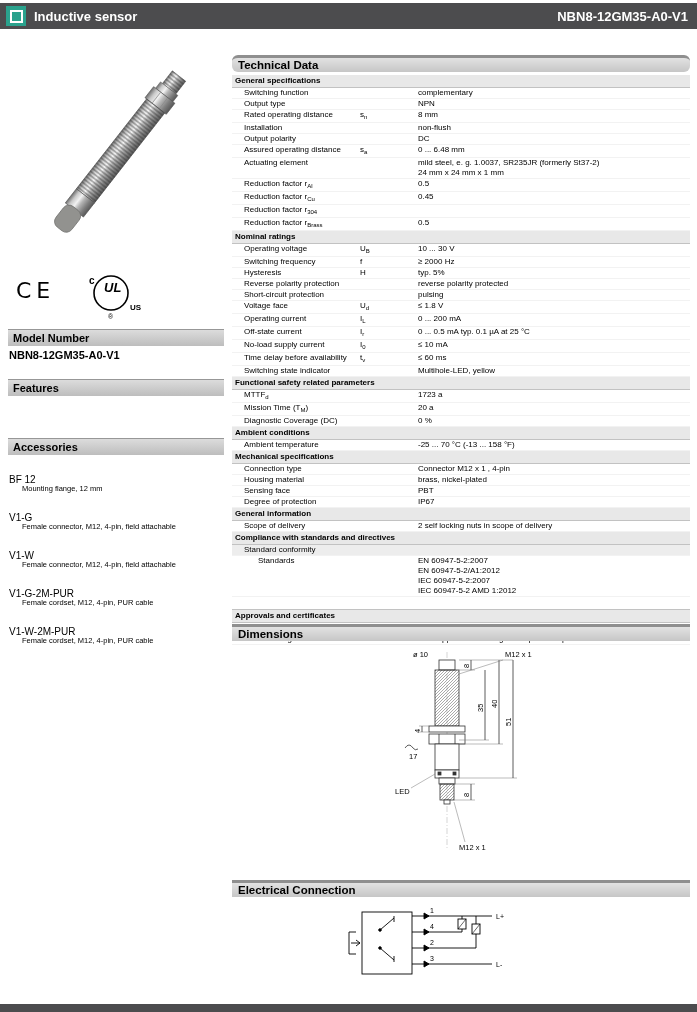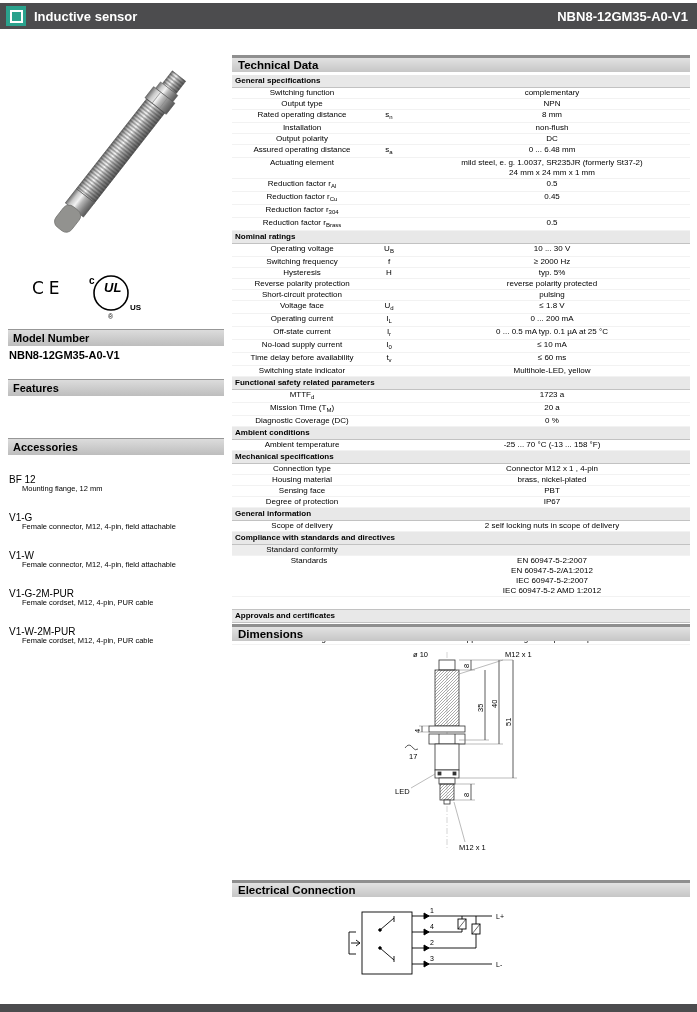--- a/index.html
+++ b/index.html
@@ -9,45 +9,45 @@
   .topbar{position:absolute;top:3px;left:0;right:0;height:26px;background:#4c4c4e;
           display:flex;align-items:center;}
   .logo{width:20px;height:20px;background:#2aa28d;margin-left:6px;flex:none;
         display:flex;align-items:center;justify-content:center;}
   .logo-inner{width:9px;height:9px;border:2px solid #fff;}
   .topbar-left{color:#fff;font-weight:bold;font-size:13px;margin-left:8px;}
   .topbar-right{color:#fff;font-weight:bold;font-size:13px;margin-left:auto;margin-right:9px;}
   .footbar{position:absolute;bottom:0;left:0;right:0;height:8px;background:#4c4c4e;}
   
   .photo{position:absolute;left:15px;top:42px;}
-  .ce-mark{position:absolute;left:32px;top:278px;font-size:17px;letter-spacing:5px;
+  .ce-mark{position:absolute;left:16px;top:278px;font-size:22px;letter-spacing:5px;
            font-family:"DejaVu Sans",sans-serif;}
   .ul-mark{position:absolute;left:80px;top:266px;}
   .lhead{position:absolute;left:8px;width:216px;height:17px;box-sizing:border-box;
          background:linear-gradient(#dcdcdc,#bdbdbd);border-top:1px solid #979797;
          font-weight:bold;font-size:11px;line-height:16px;padding-left:5px;}
   .model-value{position:absolute;left:9px;top:349px;font-weight:bold;font-size:11px;}
   .features-list{position:absolute;left:9px;top:398px;width:214px;}
   .feat{font-weight:bold;font-size:9px;margin:0 0 7px 2px;display:flex;}
   .feat::before{content:"\2022";margin-right:7px;}
   .acc-list{position:absolute;left:9px;top:455px;width:214px;}
   .acc-name{font-weight:normal;font-size:10px;margin-top:20px;line-height:9px;}
   .acc-desc{font-size:7.5px;line-height:9px;margin-left:13px;}
   
   .rhead{position:absolute;left:232px;width:458px;height:17px;box-sizing:border-box;
          background:linear-gradient(#e2e2e2,#c6c6c6);border-top:3px solid #8f8f8f;
          font-weight:bold;font-size:11.5px;line-height:14px;padding-left:6px;}
-  .rhead-tech{top:55px;}
+  .rhead-tech{top:55px;border-radius:6px;}
   .rhead-dim{top:624px;}
   .rhead-elec{top:880px;}
   
   .tech-table{position:absolute;left:232px;top:75px;width:458px;font-size:8px;line-height:10px;}
   .tsec{font-weight:bold;background:#e8e8e8;padding:1px 3px;border-bottom:1px solid #c2c2c2;}
   .tsec.gap{margin-top:12px;border-top:1px solid #c2c2c2;}
-  .trow{display:flex;padding:0;border-bottom:1px solid #f2f2f2;text-align:center;}
+  .trow{display:flex;padding:0;border-bottom:1px solid #f2f2f2;}
   .trow.shaded{background:#ededed;}
   .c-label{width:128px;padding-left:12px;flex:none;box-sizing:border-box;}
   .trow.ind2 .c-label{padding-left:26px;}
   .c-sym{width:58px;flex:none;}
   .c-val{flex:1;padding-right:4px;}
   sub{font-size:6px;vertical-align:-2px;}
   
   .dim-svg{position:absolute;left:375px;top:644px;}
   .elec-svg{position:absolute;left:342px;top:902px;}
   text{font-family:"Liberation Sans",sans-serif;}

